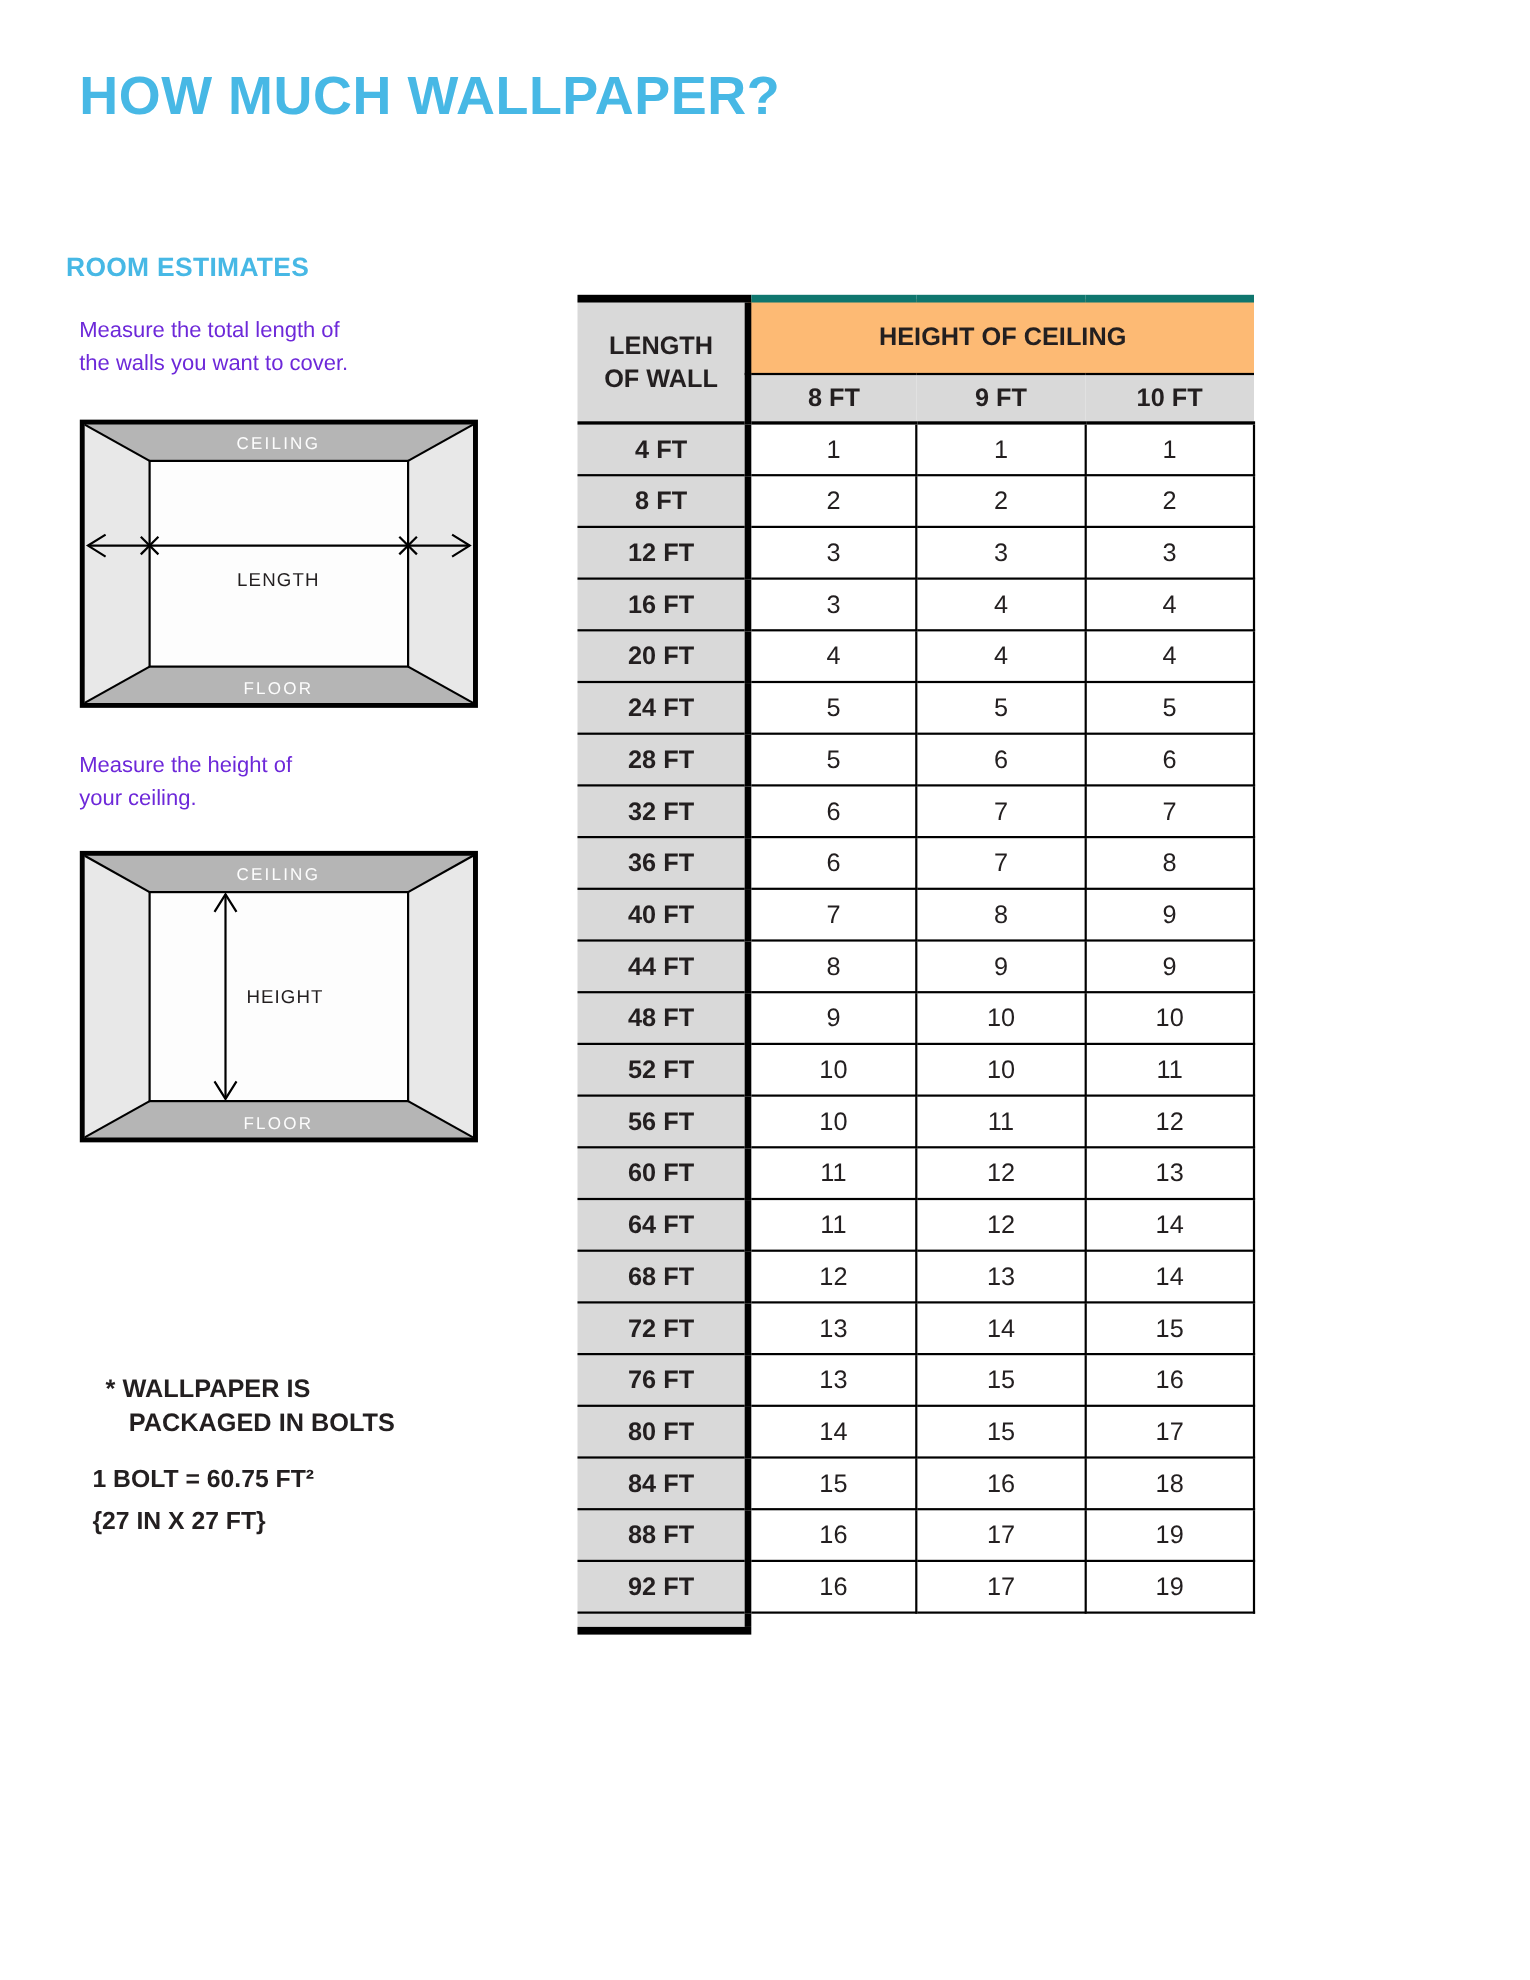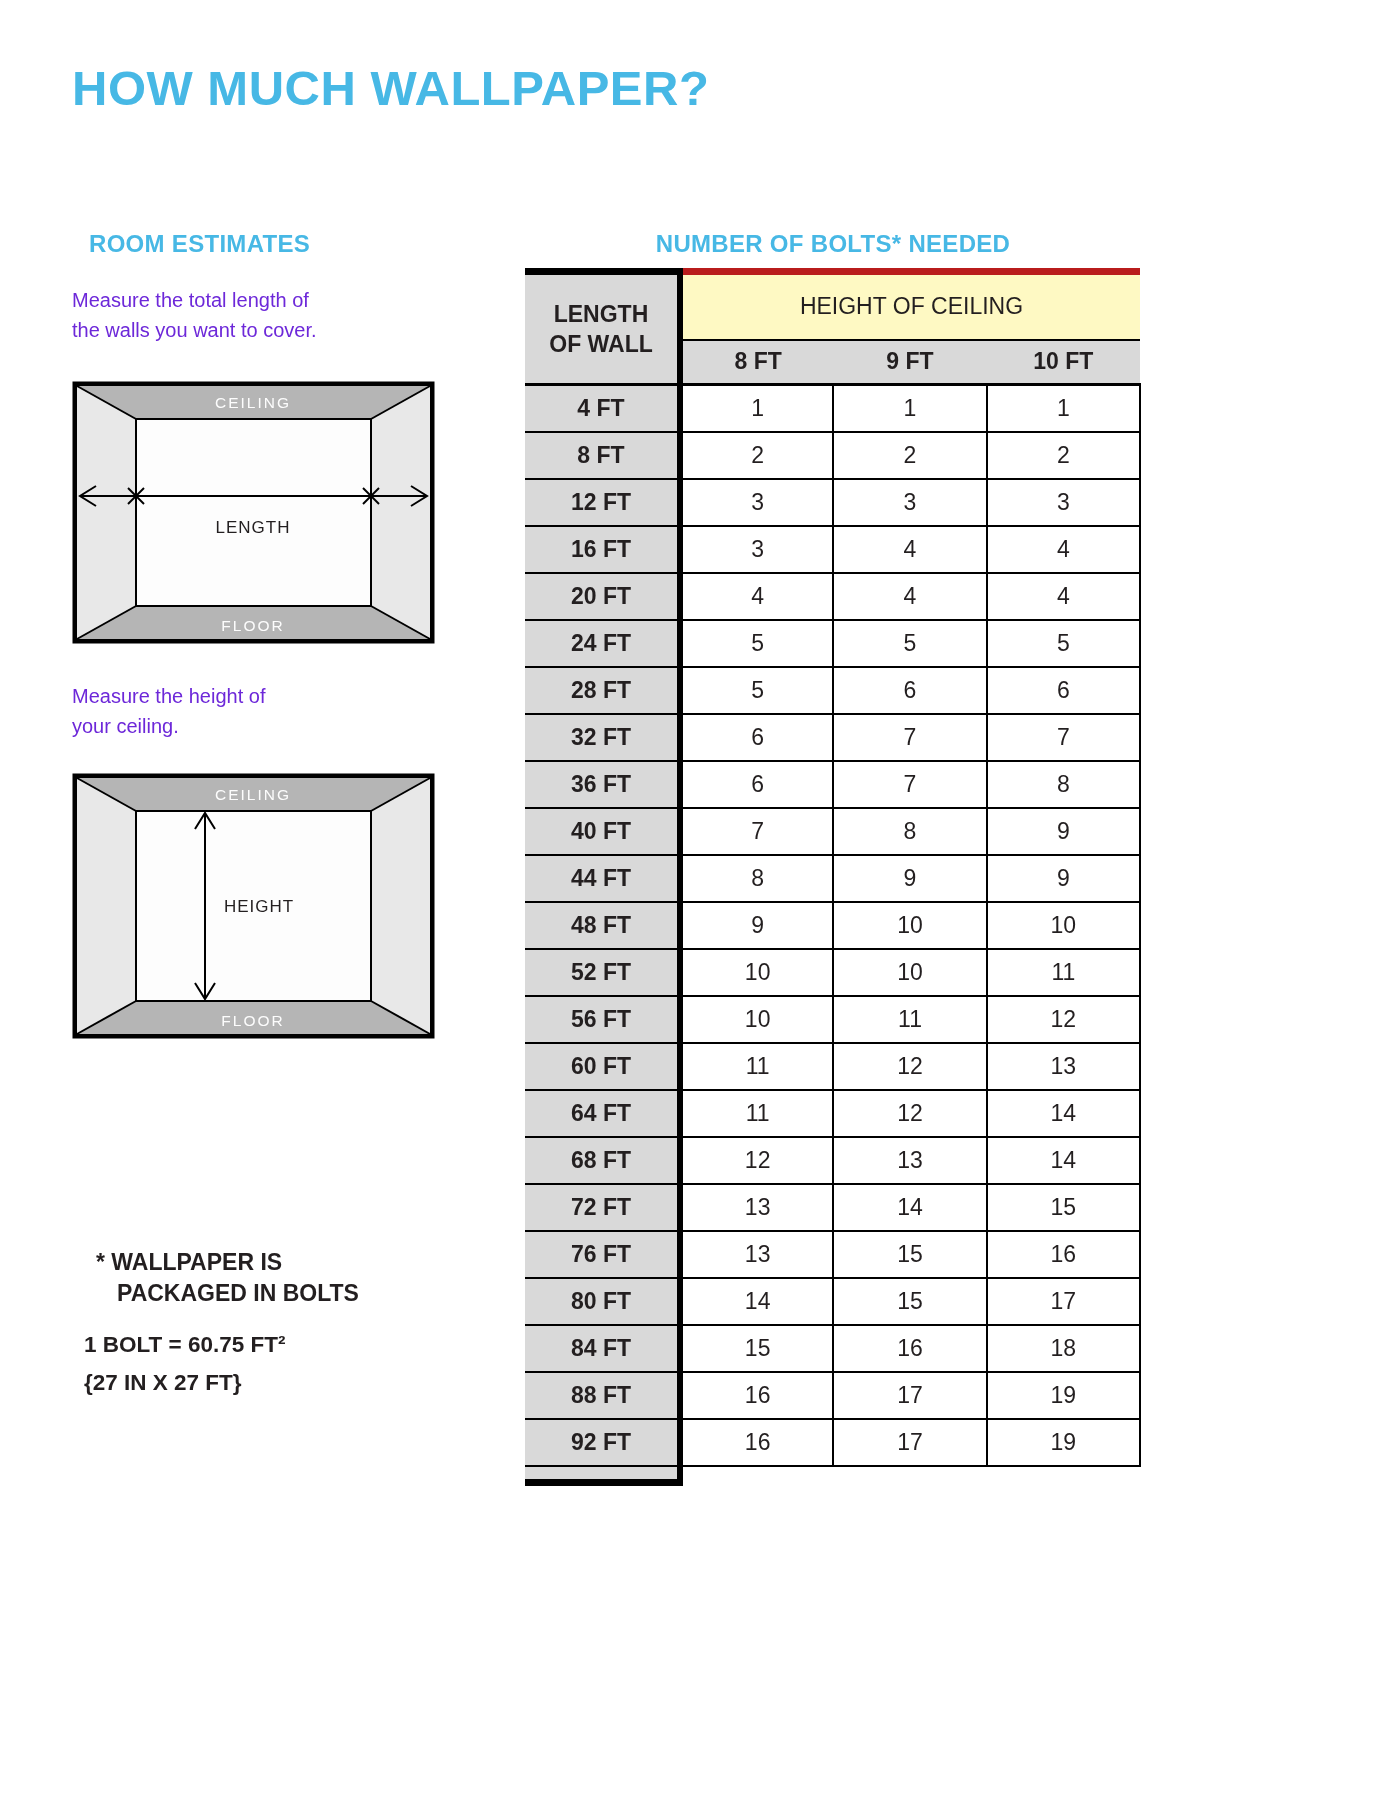--- a/index.html
+++ b/index.html
@@ -15,21 +15,21 @@
 
   .title {
     position: absolute; left: 72px; top: 60px;
     font-size: 49px; font-weight: bold; color: #47b8e5;
     letter-spacing: 0.5px; white-space: nowrap;
   }
   .sec-heading {
     font-size: 24px; font-weight: bold; color: #47b8e5;
     letter-spacing: 0.3px; white-space: nowrap;
   }
-  .left-heading { position: absolute; left: 89px; top: 230px; text-align: center; }
+  .left-heading { position: absolute; left: 60px; top: 230px; text-align: center; }
   .table-heading {
     position: absolute; left: 525px; top: 230px; width: 616px;
     text-align: center;
   }
 
   .para {
     position: absolute; left: 72px;
     font-size: 20px; line-height: 30px; color: #6d28d9;
     white-space: pre-line;
   }
@@ -58,23 +58,23 @@
   .bolt-table th, .bolt-table td {
     text-align: center; vertical-align: middle;
     font-size: 23px; color: #231f20;
   }
   .len-head {
     width: 155px; background: #d9d9d9;
     border-top: 7px solid #000; border-right: 6px solid #000; border-bottom: 3px solid #000;
     font-weight: bold; font-size: 24px; line-height: 30px; white-space: pre-line;
   }
   .group-head {
-    background: #fef9c3; height: 68px;
-    border-top: 7px solid #b91c1c; border-bottom: 2px solid #000;
-    font-weight: normal; font-size: 24px;
+    background: #fdba74; height: 68px;
+    border-top: 7px solid #0f766e; border-bottom: 2px solid #000;
+    font-weight: bold; font-size: 24px;
   }
   .sub-head {
     background: #d9d9d9; height: 45px;
     border-bottom: 3px solid #000;
     font-weight: bold; font-size: 23px;
   }
   .bolt-table tbody .len-cell {
     background: #d9d9d9; height: 47px;
     border-right: 6px solid #000; border-bottom: 2px solid #000;
     font-weight: bold;
@@ -155,21 +155,20 @@
   <div class="footnote">
     <div>* WALLPAPER IS</div>
     <div class="indent">PACKAGED IN BOLTS</div>
   </div>
 
   <div class="bolt-info">
     <div>1 BOLT = 60.75 FT²</div>
     <div>{27 IN X 27 FT}</div>
   </div>
 
-  <h2 class="sec-heading table-heading">NUMBER OF BOLTS* NEEDED</h2>
 
   <table class="bolt-table">
     <thead>
       <tr>
         <th class="len-head" rowspan="2">LENGTH
 OF WALL</th>
         <th class="group-head" colspan="3">HEIGHT OF CEILING</th>
       </tr>
       <tr>
         <th class="sub-head">8 FT</th>

